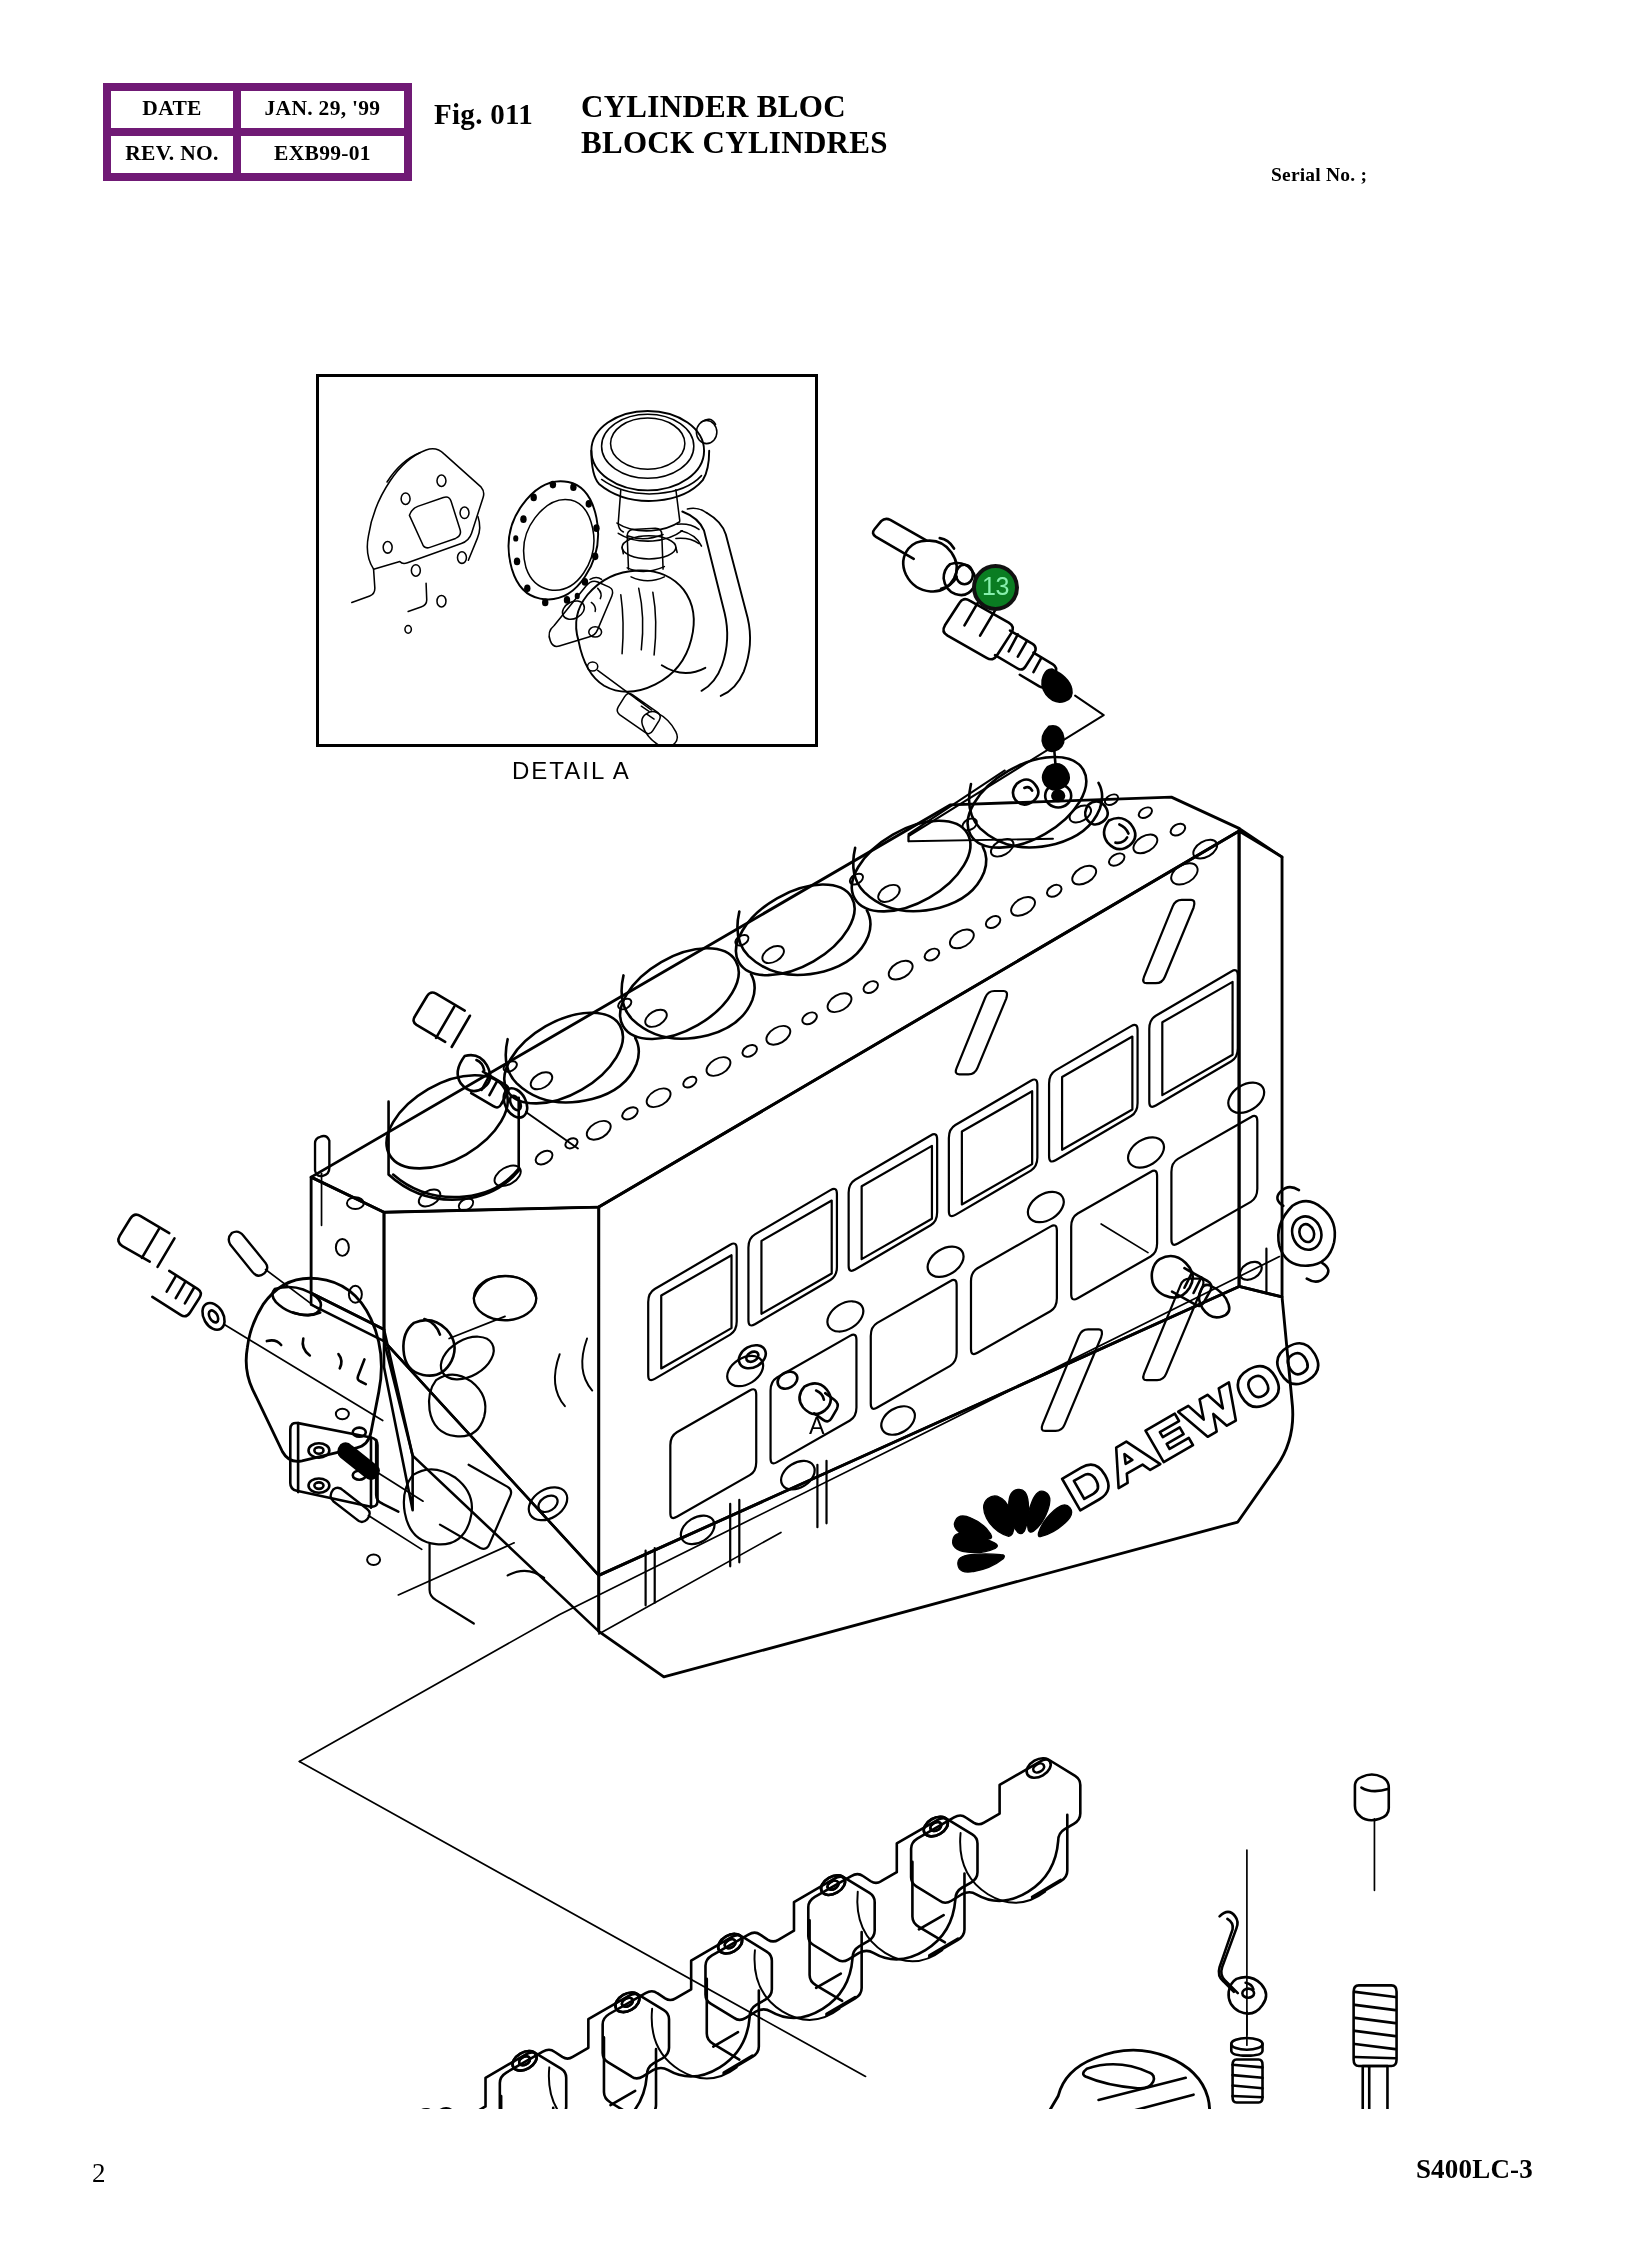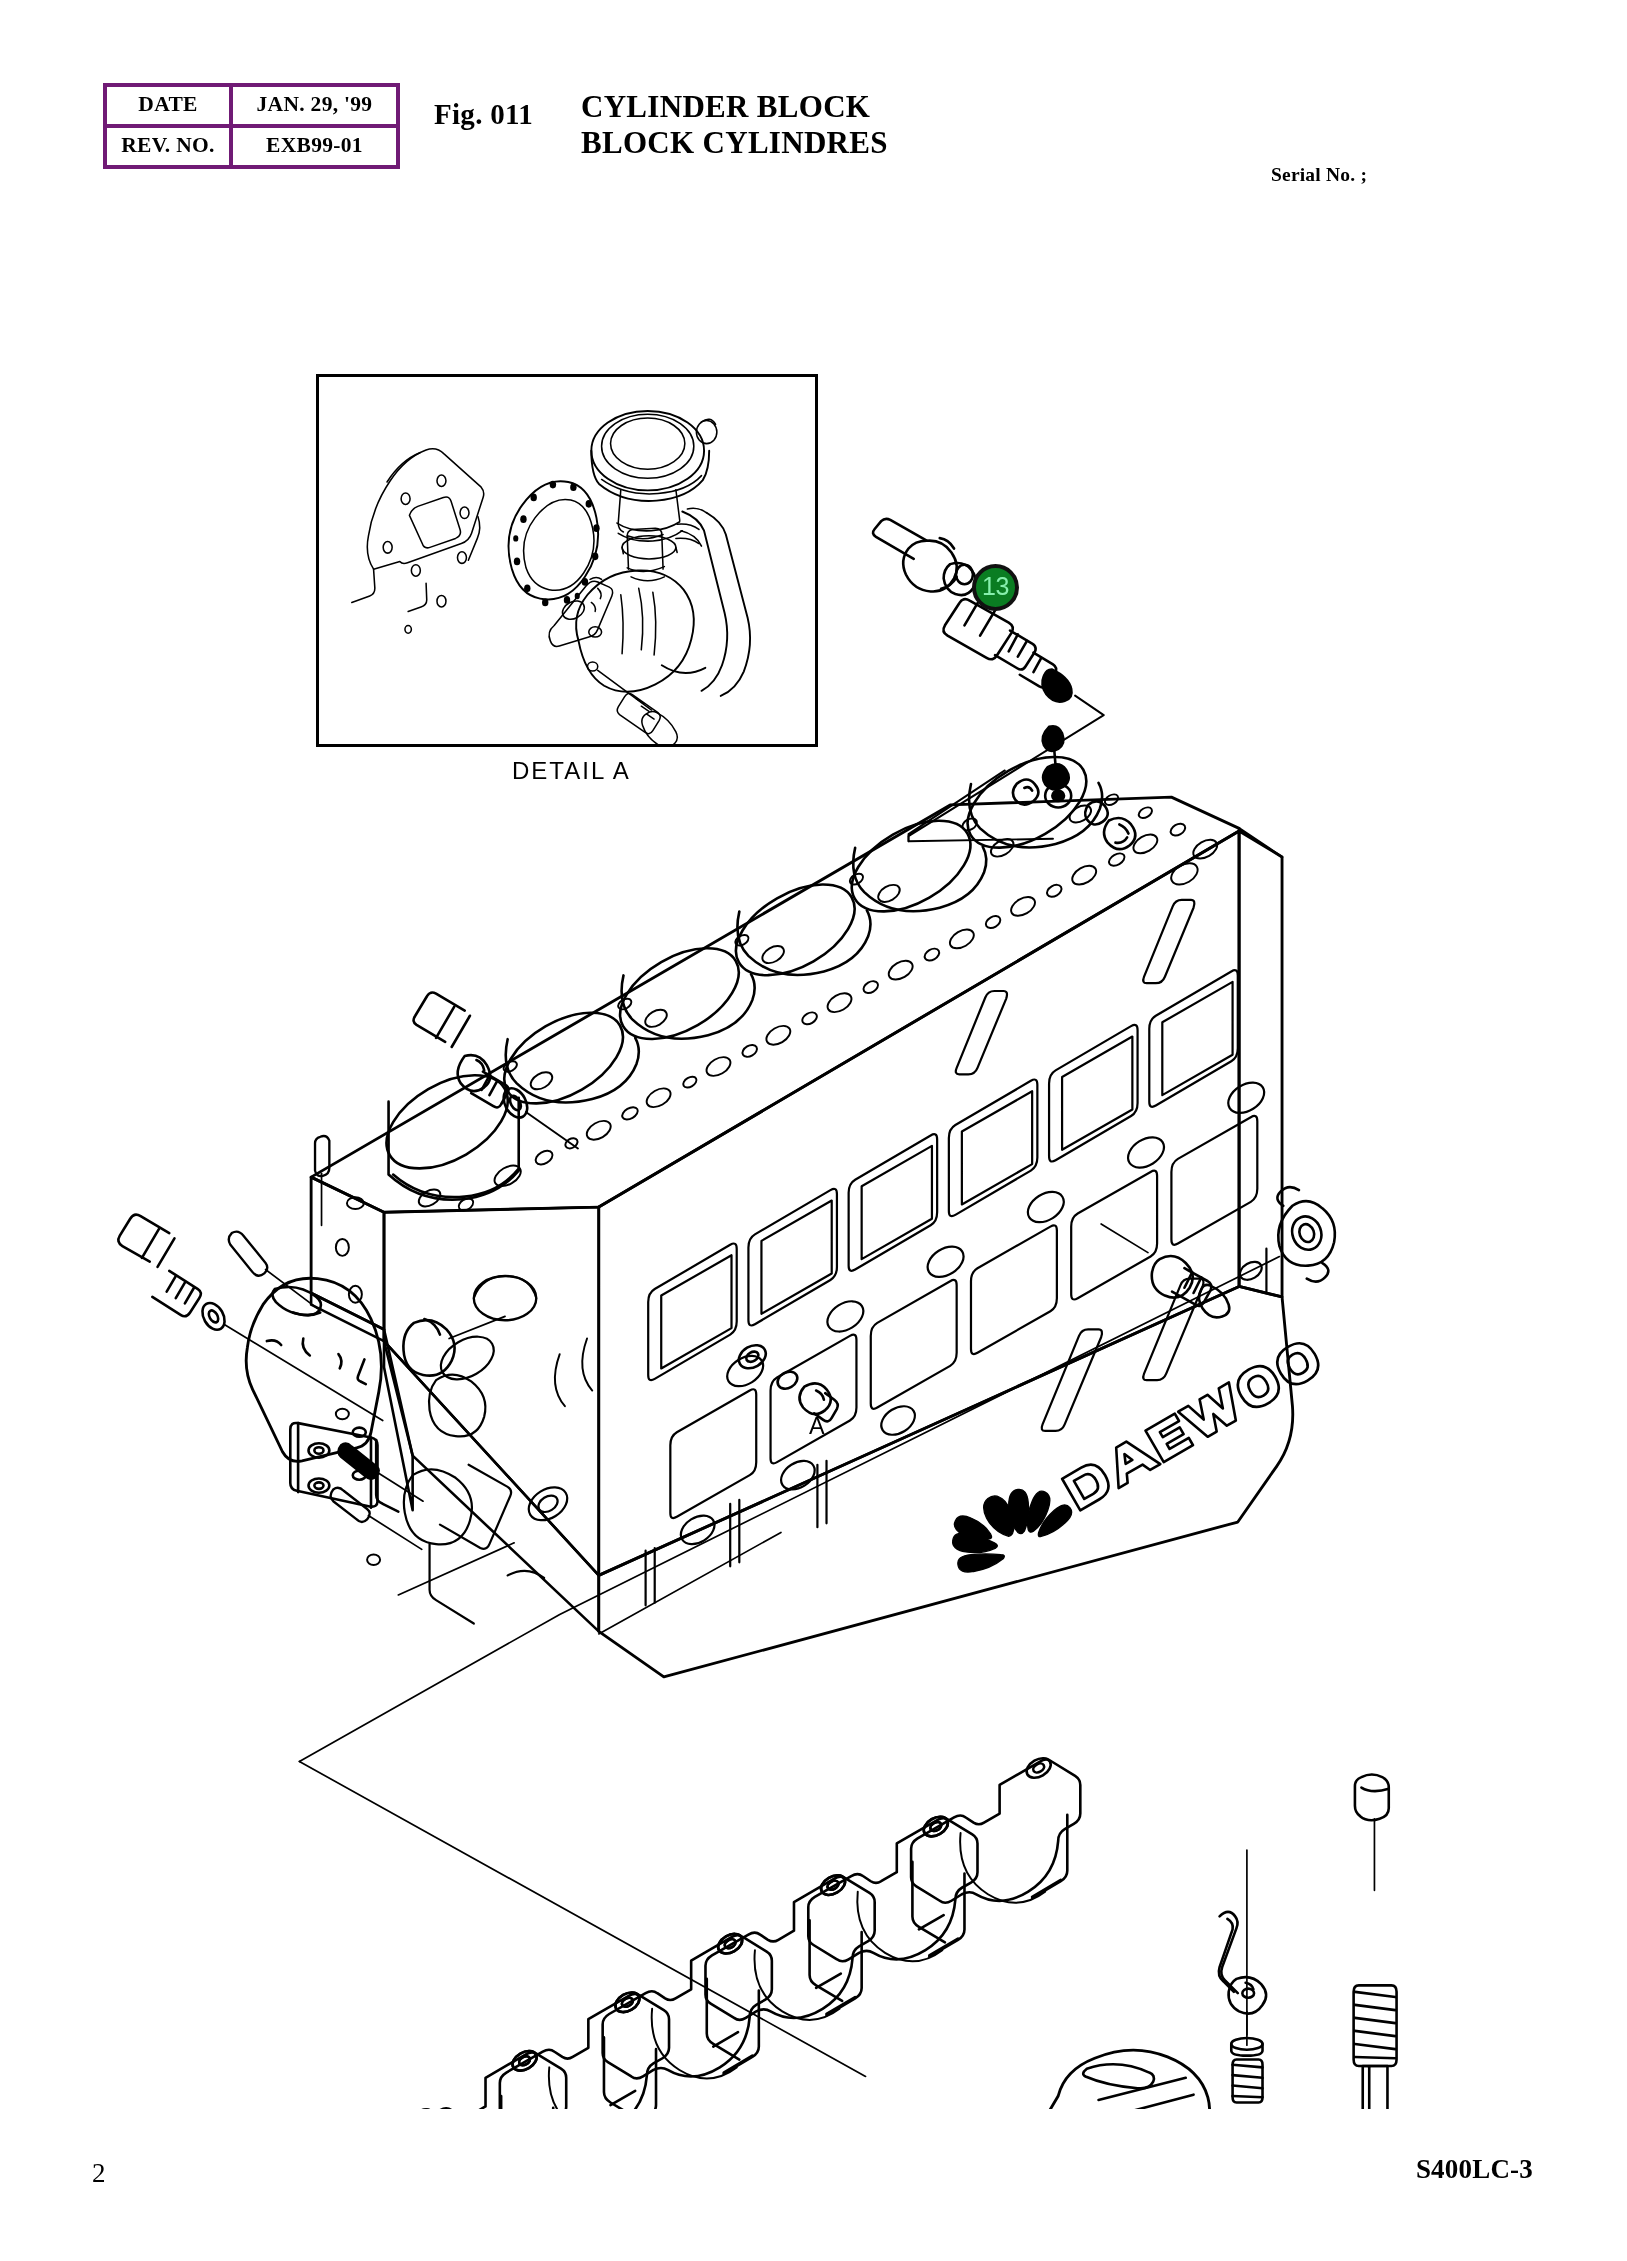--- a/index.html
+++ b/index.html
@@ -10,21 +10,21 @@
   }
   .page{position:absolute;inset:0;background:#fff;}
 
   
   #header-table{
     position:absolute;left:103px;top:83px;
     border-collapse:collapse;
     border:3.3px solid #000;
   }
   #header-table td{
-    border:4px solid #701a75;
+    border:8px solid #701a75;
     font-family:"Liberation Serif", serif;
     font-weight:700;
     font-size:21.5px;
     line-height:1;
     text-align:center;
     padding:7.2px 9px 8.5px 9px;
     white-space:nowrap;
   }
   #header-table td.lab{width:104px;letter-spacing:0.3px;}
   #header-table td.val{width:145px;letter-spacing:0.3px;margin-left:17px;}
@@ -112,21 +112,21 @@
     <tr>
       <td class="lab">REV. NO.</td>
       <td class="val">EXB99-01</td>
     </tr>
   </tbody>
     </table>
 
   <div id="fig-no">Fig. 011</div>
 
   <div id="title-block">
-    <span class="t1">CYLINDER BLOCK</span>
+    <span class="t1">CYLINDER BLOC</span>
     <span class="t2">BLOCK CYLINDRES</span>
   </div>
 
   <div id="serial-no">Serial No. ;</div>
 
   <div id="detail-inset">
     <svg viewBox="0 0 772 573" xmlns="http://www.w3.org/2000/svg" fill="none" stroke="#000" stroke-width="2.4" stroke-linecap="round" stroke-linejoin="round">
 
       <path d="M84 300 q-14 -22 -8 -52 q7 -46 34 -86 q24 -36 56 -48 q16 -6 28 6 l58 52 q6 7 3 16 l-18 56 q-4 12 -16 16
                l-84 30 q-8 3 -12 -2 z"></path>

